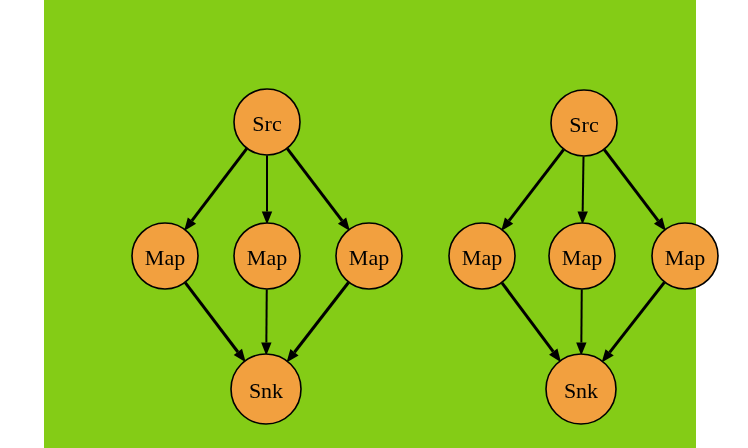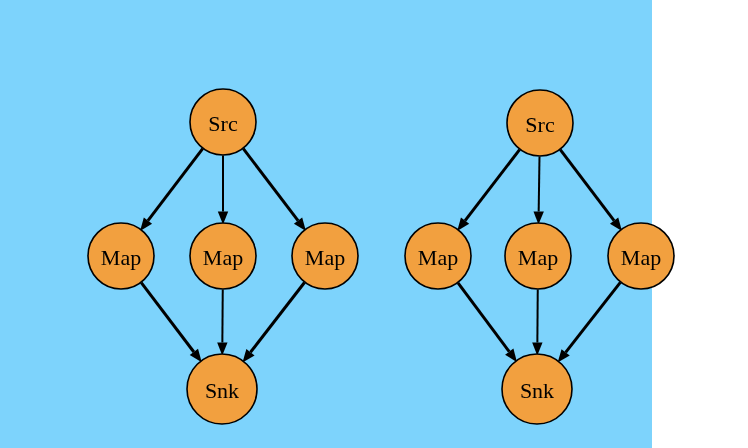--- a/index.html
+++ b/index.html
@@ -10,21 +10,22 @@
   body {
     width: 748px;
     height: 448px;
     overflow: hidden;
     font-family: "Liberation Serif", "DejaVu Serif", serif;
   }
   #canvas-wrap {
     position: relative;
     width: 652px;
     height: 448px;
-    background: #7dd3fc;
+    background: #84cc16;
+    margin-left: 44px;
   }
   svg#graph-canvas {
     display: block;
     width: 748px;
     height: 448px;
   }
   .node-circle {
     stroke: #000000;
     stroke-width: 1.6;
   }

